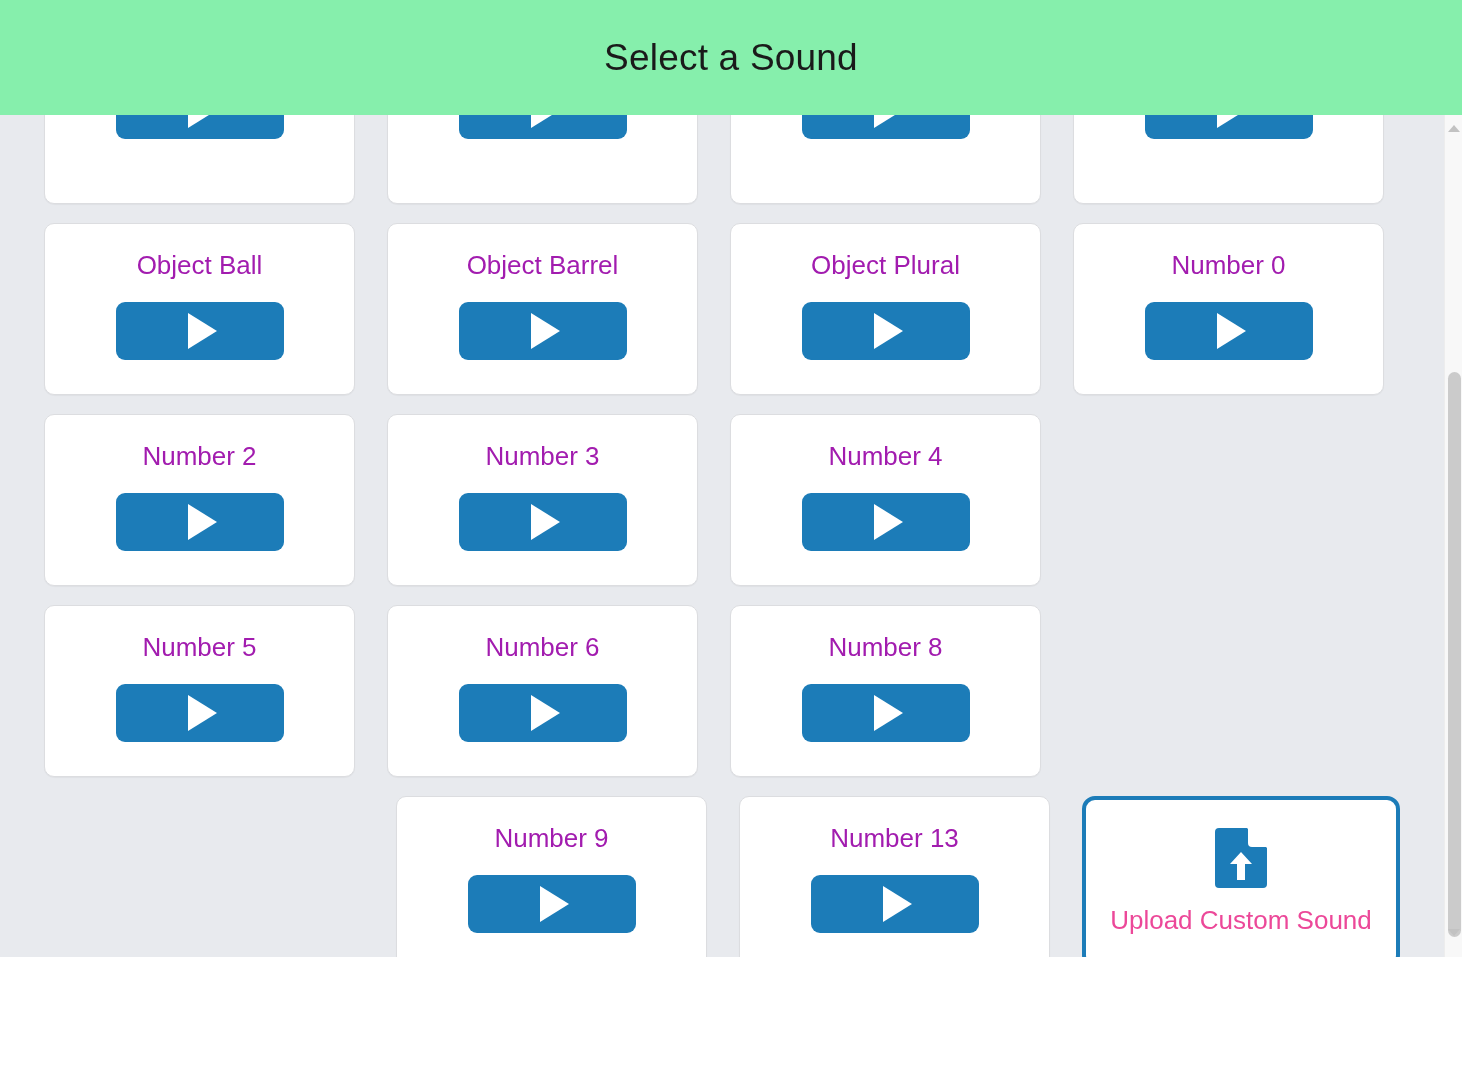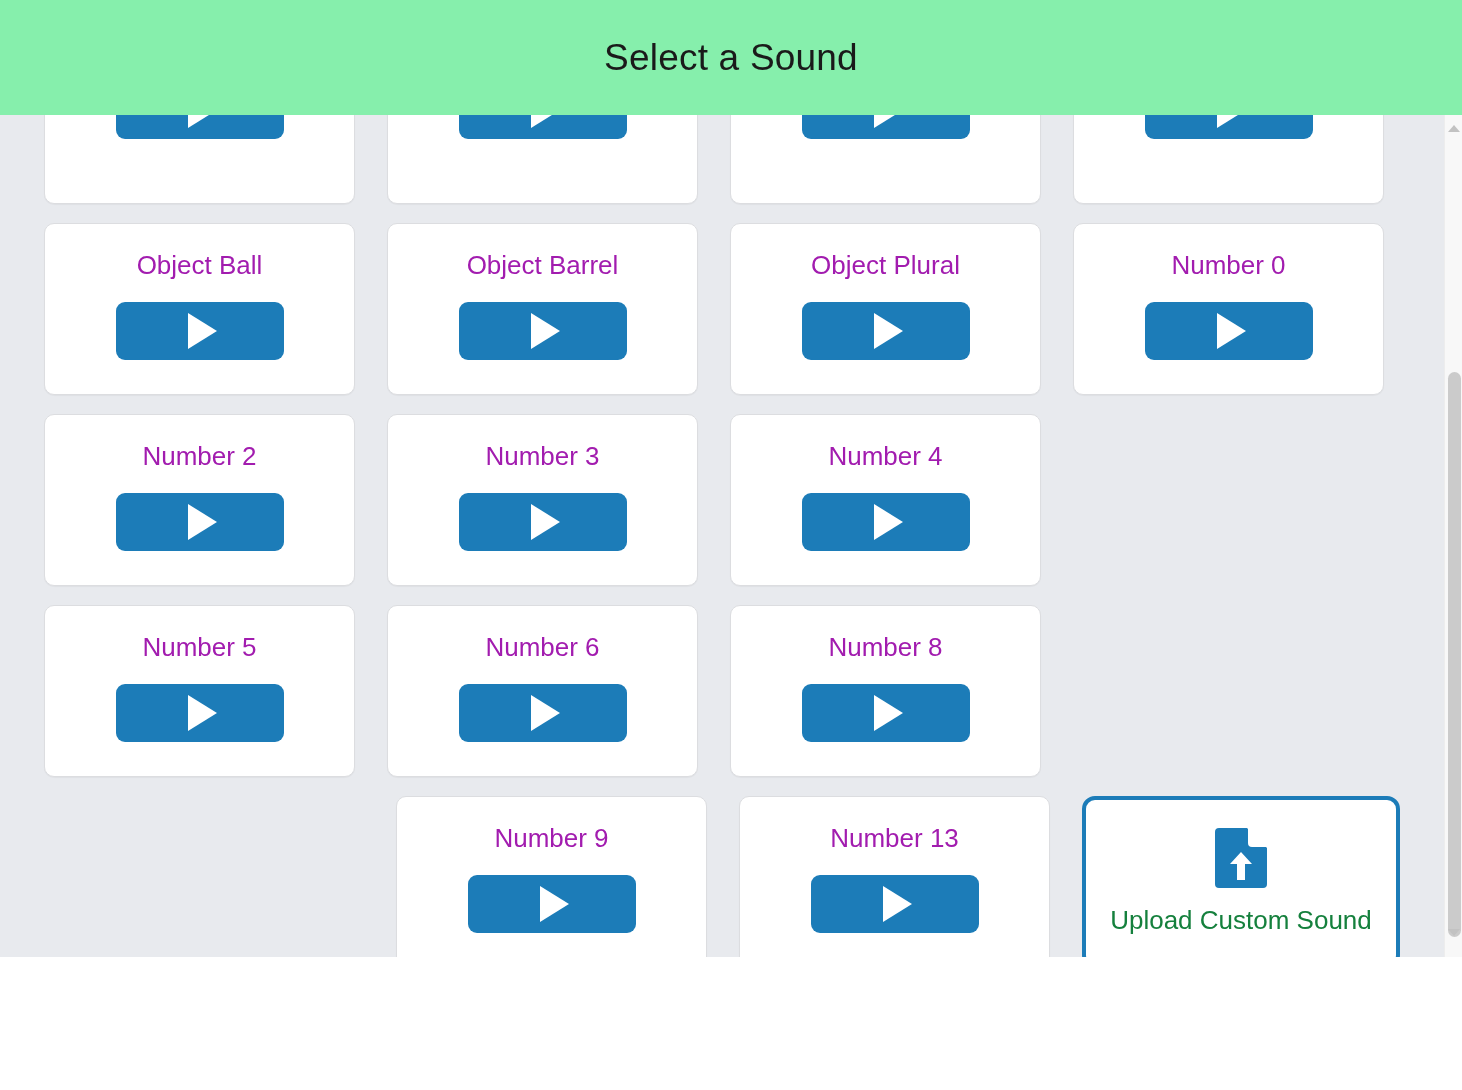--- a/index.html
+++ b/index.html
@@ -107,21 +107,21 @@
     display: flex;
     flex-direction: column;
     align-items: center;
     justify-content: center;
     cursor: pointer;
     flex: 0 0 auto;
   }
   .upload-card .up-icon { margin-bottom: 13px; display:block; }
   .upload-card .upload-label {
     font-size: 26px;
-    color: #15803d;
+    color: #ec4899;
     white-space: nowrap;
   }
 
   
   .vscroll {
     position: absolute;
     top: 115px;
     right: 0;
     width: 18px;
     height: 842px;

